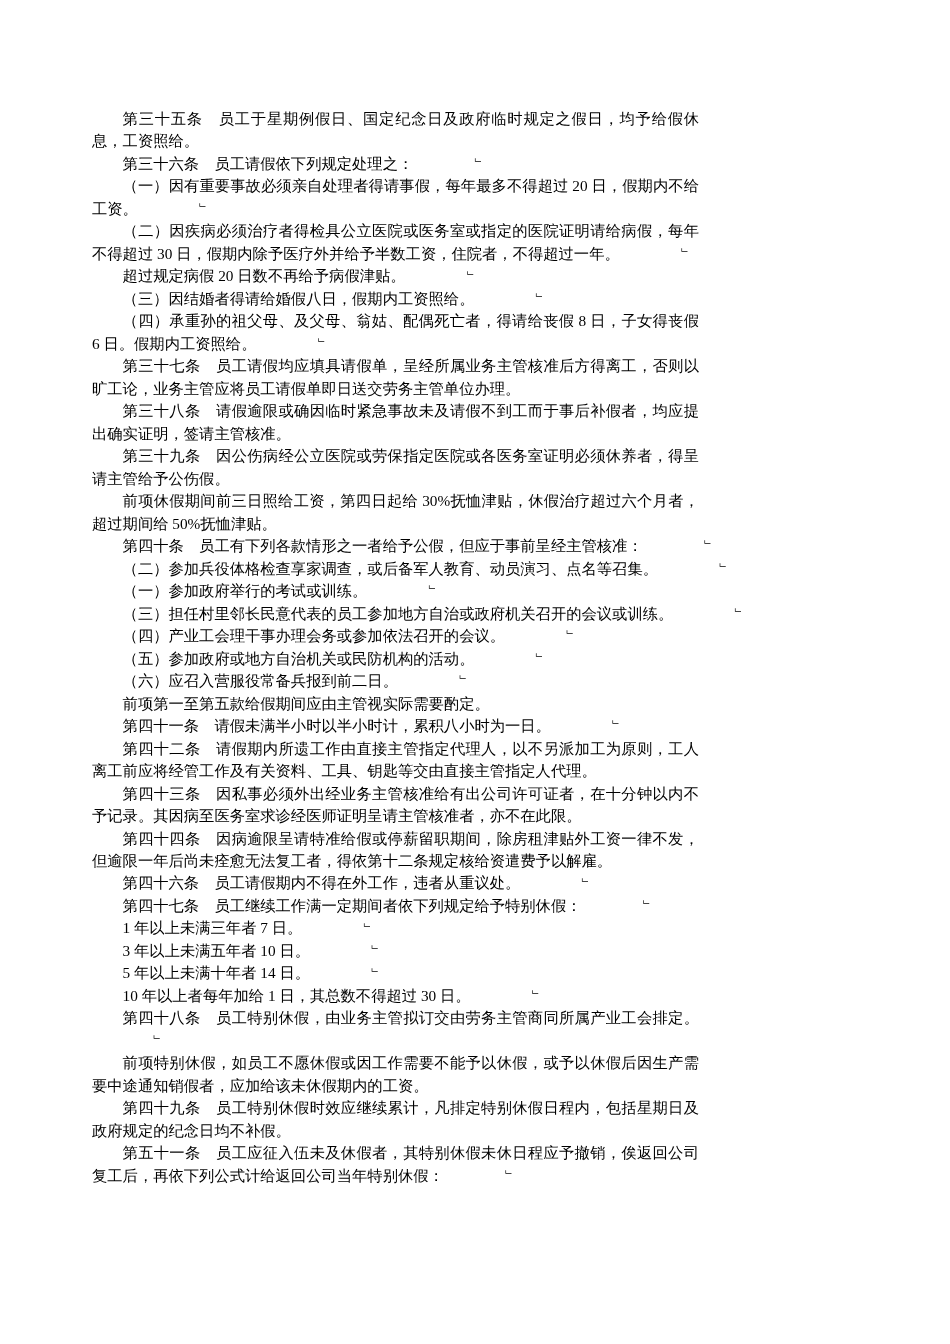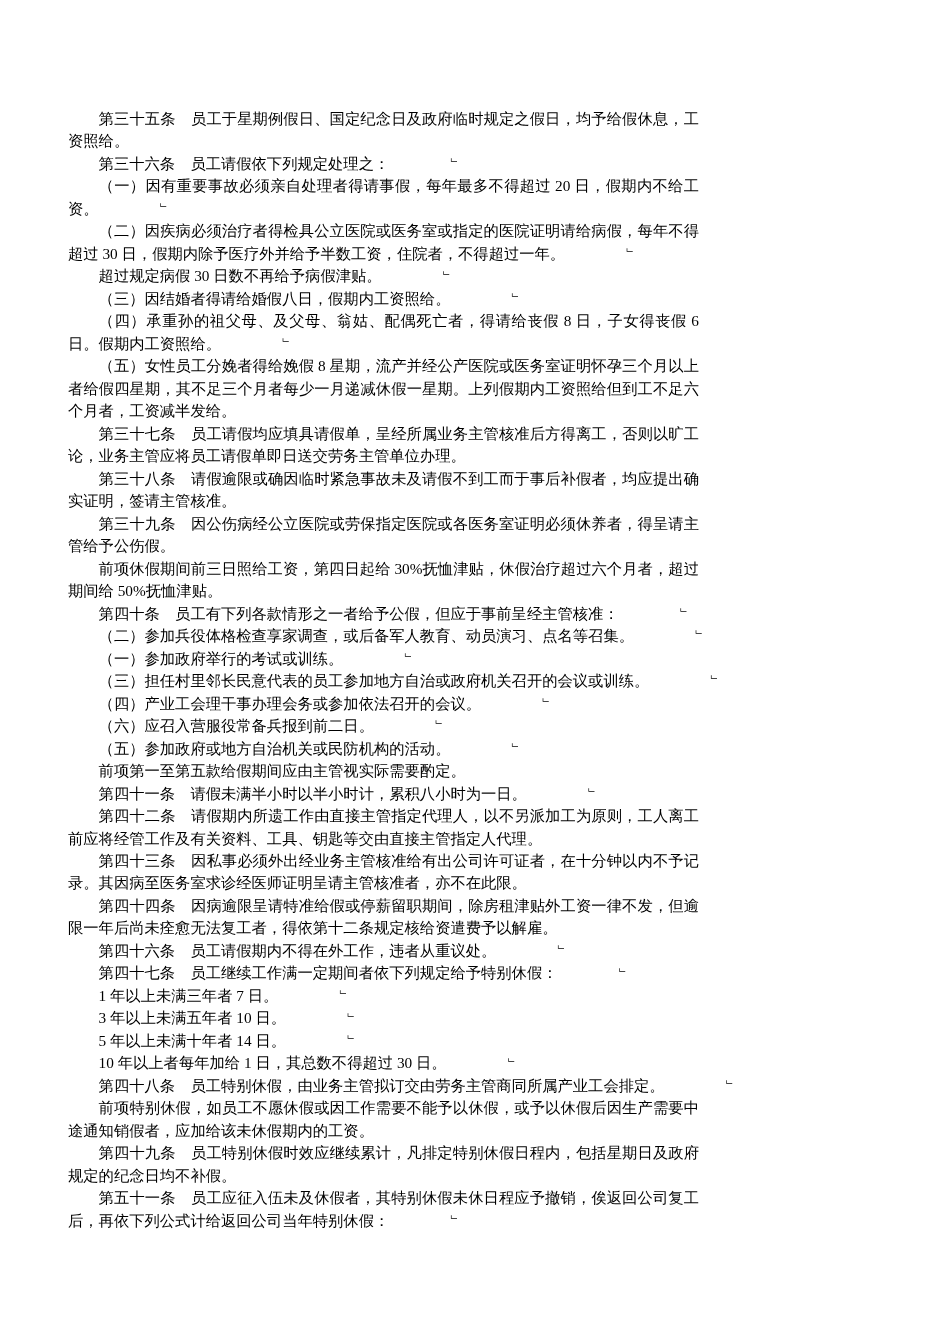--- a/index.html
+++ b/index.html
@@ -11,21 +11,21 @@
     width: 950px;
     height: 1344px;
     font-family: "Liberation Serif", "DejaVu Serif", serif;
     color: #000000;
   }
   .page {
     position: relative;
     width: 797px;
     height: 1344px;
     box-sizing: border-box;
-    padding: 108px 98px 0 68px;
+    padding: 108px 98px 0 92px;
     background: #ffffff;
   }
   .doc-body {
     font-size: 15.3px;
     line-height: 1.47;
     text-align: justify;
     text-justify: inter-ideograph;
   }
   p.para {
     margin: 0;
@@ -52,35 +52,34 @@
 </style>
 </head>
 <body>
 
 <div class="page">
   <div class="doc-body" id="doc-body">
       <p class="para indent"><span>第三十五条　员工于星期例假日、国定纪念日及政府临时规定之假日，均予给假休息，工资照给。</span></p>
       <p class="para indent"><span>第三十六条　员工请假依下列规定处理之：</span><span class="sep"></span></p>
       <p class="para indent"><span>（一）因有重要事故必须亲自处理者得请事假，每年最多不得超过 20 日，假期内不给工资。</span><span class="sep"></span></p>
       <p class="para indent"><span>（二）因疾病必须治疗者得检具公立医院或医务室或指定的医院证明请给病假，每年不得超过 30 日，假期内除予医疗外并给予半数工资，住院者，不得超过一年。</span><span class="sep"></span></p>
-      <p class="para indent"><span>超过规定病假 30 日数不再给予病假津贴。</span><span class="sep"></span></p>
+      <p class="para indent"><span>超过规定病假 20 日数不再给予病假津贴。</span><span class="sep"></span></p>
       <p class="para indent"><span>（三）因结婚者得请给婚假八日，假期内工资照给。</span><span class="sep"></span></p>
       <p class="para indent"><span>（四）承重孙的祖父母、及父母、翁姑、配偶死亡者，得请给丧假 8 日，子女得丧假 6 日。假期内工资照给。</span><span class="sep"></span></p>
-      <p class="para indent"><span>（五）女性员工分娩者得给娩假 8 星期，流产并经公产医院或医务室证明怀孕三个月以上者给假四星期，其不足三个月者每少一月递减休假一星期。上列假期内工资照给但到工不足六个月者，工资减半发给。</span></p>
       <p class="para indent"><span>第三十七条　员工请假均应填具请假单，呈经所属业务主管核准后方得离工，否则以旷工论，业务主管应将员工请假单即日送交劳务主管单位办理。</span></p>
       <p class="para indent"><span>第三十八条　请假逾限或确因临时紧急事故未及请假不到工而于事后补假者，均应提出确实证明，签请主管核准。</span></p>
       <p class="para indent"><span>第三十九条　因公伤病经公立医院或劳保指定医院或各医务室证明必须休养者，得呈请主管给予公伤假。</span></p>
       <p class="para indent"><span>前项休假期间前三日照给工资，第四日起给 30%抚恤津贴，休假治疗超过六个月者，超过期间给 50%抚恤津贴。</span></p>
       <p class="para indent"><span>第四十条　员工有下列各款情形之一者给予公假，但应于事前呈经主管核准：</span><span class="sep"></span></p>
       <p class="para indent"><span>（二）参加兵役体格检查享家调查，或后备军人教育、动员演习、点名等召集。</span><span class="sep"></span></p>
       <p class="para indent"><span>（一）参加政府举行的考试或训练。</span><span class="sep"></span></p>
       <p class="para indent"><span>（三）担任村里邻长民意代表的员工参加地方自治或政府机关召开的会议或训练。</span><span class="sep"></span></p>
       <p class="para indent"><span>（四）产业工会理干事办理会务或参加依法召开的会议。</span><span class="sep"></span></p>
+      <p class="para indent"><span>（五）参加政府或地方自治机关或民防机构的活动。</span><span class="sep"></span></p>
       <p class="para indent"><span>（六）应召入营服役常备兵报到前二日。</span><span class="sep"></span></p>
-      <p class="para indent"><span>（五）参加政府或地方自治机关或民防机构的活动。</span><span class="sep"></span></p>
       <p class="para indent"><span>前项第一至第五款给假期间应由主管视实际需要酌定。</span></p>
       <p class="para indent"><span>第四十一条　请假未满半小时以半小时计，累积八小时为一日。</span><span class="sep"></span></p>
       <p class="para indent"><span>第四十二条　请假期内所遗工作由直接主管指定代理人，以不另派加工为原则，工人离工前应将经管工作及有关资料、工具、钥匙等交由直接主管指定人代理。</span></p>
       <p class="para indent"><span>第四十三条　因私事必须外出经业务主管核准给有出公司许可证者，在十分钟以内不予记录。其因病至医务室求诊经医师证明呈请主管核准者，亦不在此限。</span></p>
       <p class="para indent"><span>第四十四条　因病逾限呈请特准给假或停薪留职期间，除房租津贴外工资一律不发，但逾限一年后尚未痊愈无法复工者，得依第十二条规定核给资遣费予以解雇。</span></p>
       <p class="para indent"><span>第四十六条　员工请假期内不得在外工作，违者从重议处。</span><span class="sep"></span></p>
       <p class="para indent"><span>第四十七条　员工继续工作满一定期间者依下列规定给予特别休假：</span><span class="sep"></span></p>
       <p class="para indent"><span>1 年以上未满三年者 7 日。</span><span class="sep"></span></p>
       <p class="para indent"><span>3 年以上未满五年者 10 日。</span><span class="sep"></span></p>
       <p class="para indent"><span>5 年以上未满十年者 14 日。</span><span class="sep"></span></p>

